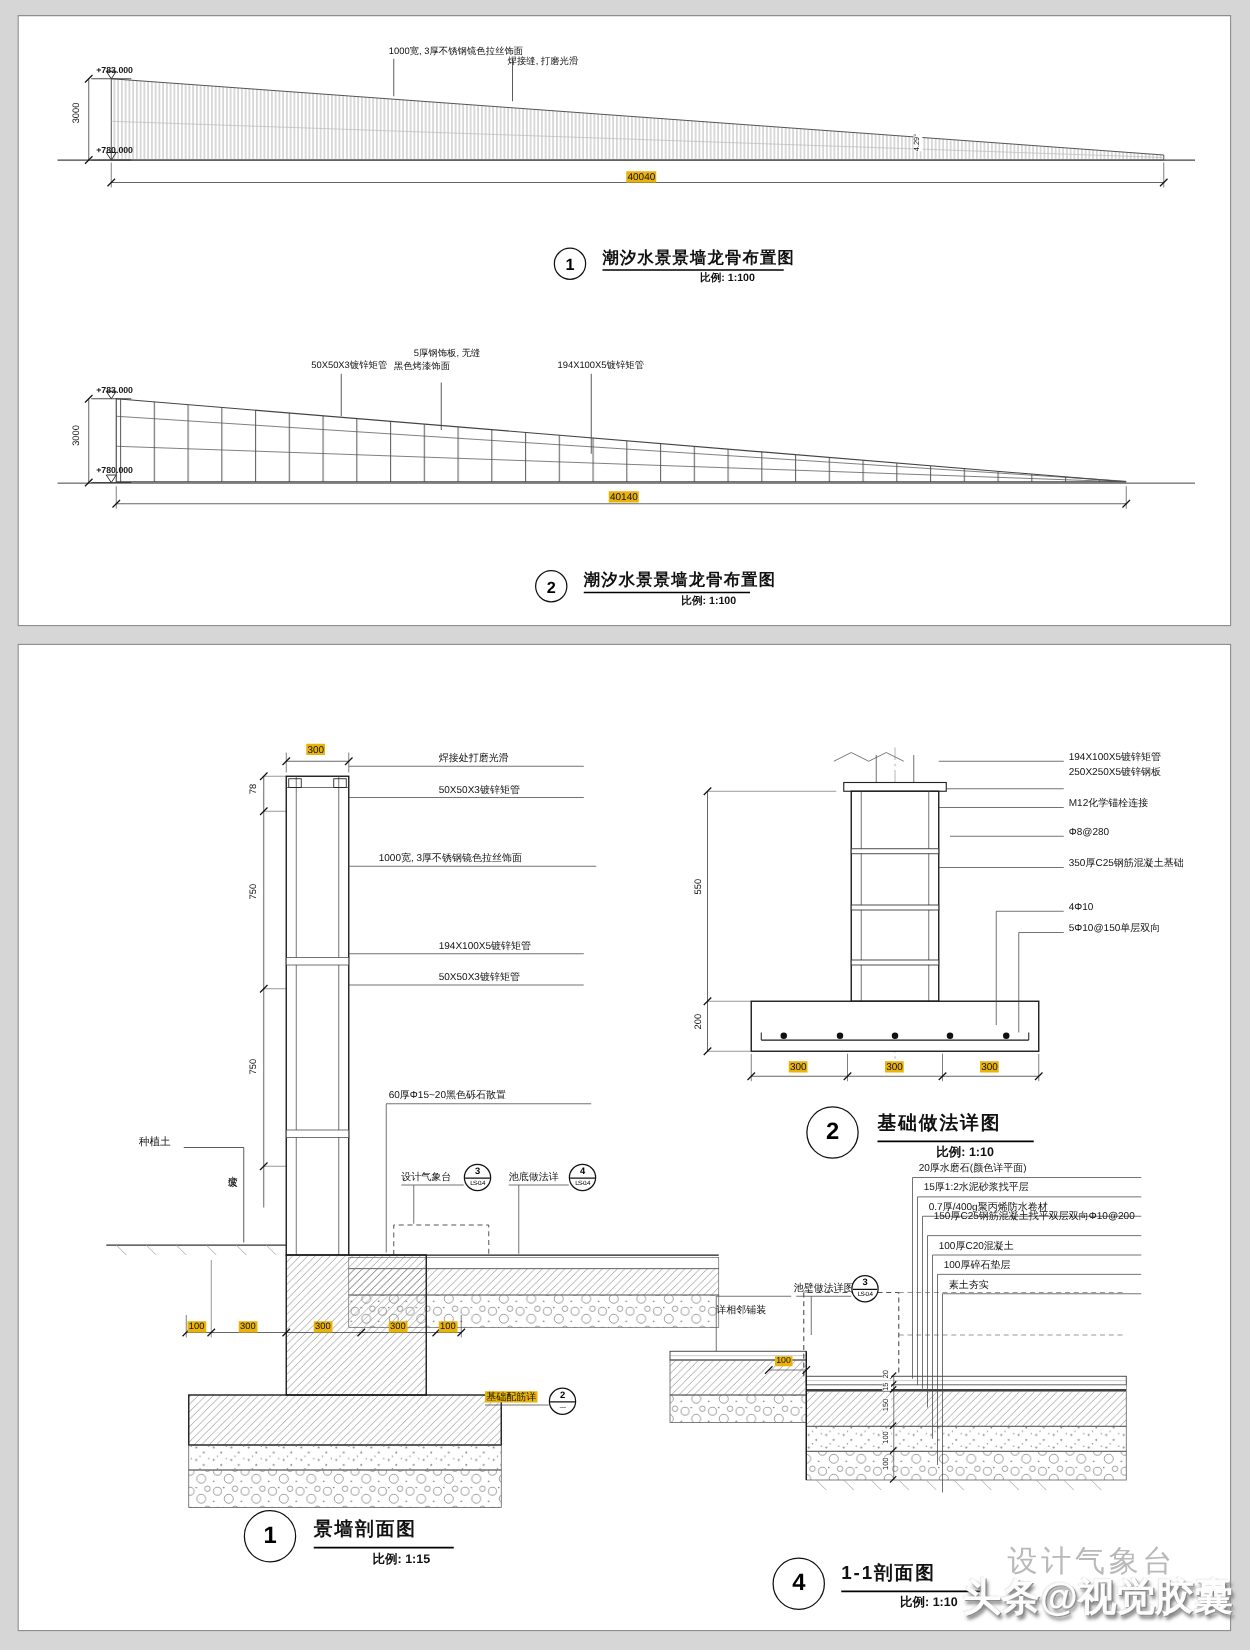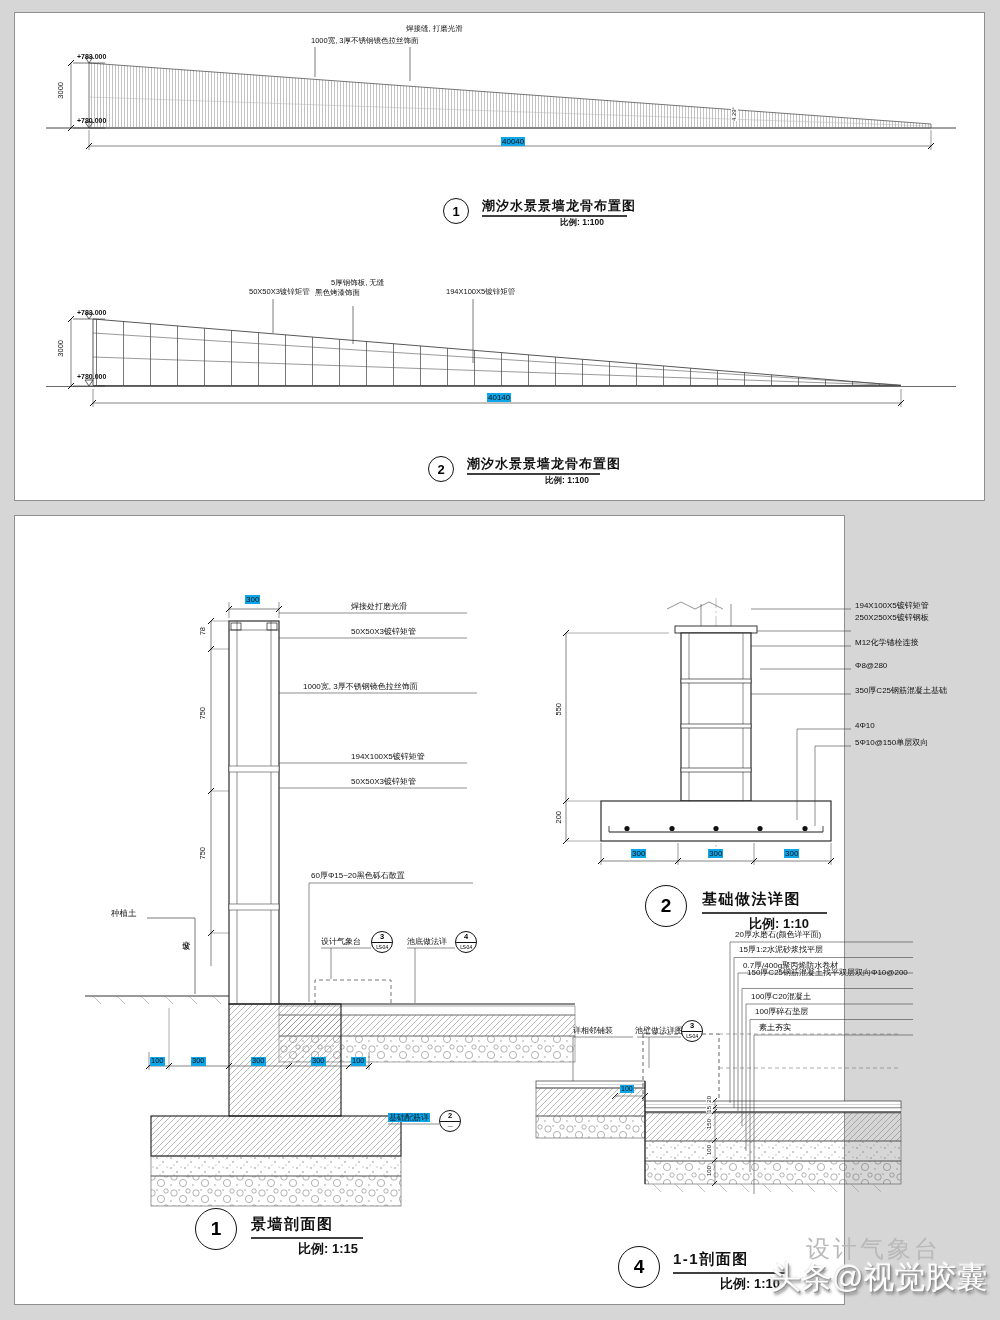--- a/index.html
+++ b/index.html
@@ -1,42 +1,42 @@
 <!DOCTYPE html>
 <html><head>
 <meta charset="utf-8">
 <style>
   html,body{margin:0;padding:0;}
   body{width:1000px;height:1320px;background:#d6d6d6;position:relative;
        font-family:"Liberation Sans","DejaVu Sans",sans-serif;overflow:hidden;}
   .card{position:absolute;background:#fff;border:1px solid #8f8f8f;box-sizing:border-box;}
   #card1{left:14px;top:12px;width:971px;height:489px;}
-  #card2{left:14px;top:515px;width:831px;height:790px;text-decoration:underline;}
+  #card2{left:14px;top:515px;width:971px;height:790px;text-decoration:underline;}
   svg.lw{position:absolute;left:0;top:0;display:block;}
   .lbl{position:absolute;white-space:nowrap;color:#111;line-height:1.15;}.s7{font-size:7px}.s75{font-size:7.5px}.s8{font-size:8px}.s85{font-size:8.5px}
   .b{font-weight:bold}
-  .bg{background:#0ea5e9;padding:0 1px}
+  .bg{background:#eab308;padding:0 1px}
   .vd{writing-mode:vertical-rl;transform:rotate(180deg);font-size:7.5px;background:#fff;padding:1px 0}
   .vds{writing-mode:vertical-rl;transform:rotate(180deg);font-size:6px;background:#fff}
   .vt{writing-mode:vertical-rl;font-size:8px;letter-spacing:1px}
   .ttl{font-size:15px;font-weight:bold;letter-spacing:1.5px}
   .ttl-s{font-size:13px;font-weight:bold;letter-spacing:1px}
-  .sc{font-size:13px;font-weight:bold}
+  .sc{font-size:10px;font-weight:bold}
   .sc-s{font-size:8.5px;font-weight:bold}
   .nc{position:absolute;border:1.3px solid #111;border-radius:50%;background:#fff;
       display:flex;align-items:center;justify-content:center;font-weight:bold;box-sizing:border-box;}
   .nc-s{width:26px;height:26px;font-size:13px}
   .nc-b{width:42px;height:42px;font-size:19px}
   .bub{position:absolute;width:22px;height:22px;border:1px solid #111;border-radius:50%;
        background:#fff;text-align:center;overflow:hidden;box-sizing:border-box;}
   .bub .t{display:block;font-size:7.5px;font-weight:bold;line-height:10px;border-bottom:0.8px solid #111}
   .bub .s{display:block;font-size:5px;line-height:9px;letter-spacing:-0.5px}
   .wm{position:absolute;left:770px;top:1233px;width:228px;height:80px;}
   .wm-back{position:absolute;left:36px;top:0;font-size:24px;color:#b9b9b9;letter-spacing:3px;}
-  .wm-front{position:absolute;left:0;top:24px;font-size:31px;font-weight:normal;color:#fdfdfd;
+  .wm-front{position:absolute;left:0;top:24px;font-size:31px;font-weight:bold;color:#fdfdfd;
             text-shadow:2px 3px 3px #7e7e7e,-1px -1px 1px #ececec,1px 1px 0 #9a9a9a;}
 </style>
 </head>
 <body>
 
 <div class="card" id="card1">
   <svg class="lw" width="969" height="487" viewBox="0 0 969 487">
     <defs>
       <pattern id="vh1" width="3" height="10" patternUnits="userSpaceOnUse">
         <line x1="1.5" y1="0" x2="1.5" y2="10" stroke="#9a9a9a" stroke-width="0.6"></line>
@@ -83,21 +83,21 @@
       <line x1="75" y1="393" x2="81" y2="387" stroke="#111" stroke-width="1"></line>
       <line x1="883" y1="393" x2="889" y2="387" stroke="#111" stroke-width="1"></line>
       <line x1="258" y1="286" x2="258" y2="320" stroke="#444" stroke-width="0.7"></line>
       <line x1="338" y1="293" x2="338" y2="331" stroke="#444" stroke-width="0.7"></line>
       <line x1="458" y1="286" x2="458" y2="350" stroke="#444" stroke-width="0.7"></line>
       <line x1="452" y1="461" x2="585" y2="461" stroke="#000" stroke-width="1.3"></line>
     </g>
   </svg>
 
   <div class="lbl s75" style="left:296px;top:24px">1000宽, 3厚不锈钢镜色拉丝饰面</div>
-  <div class="lbl s75" style="left:391px;top:12px">焊接缝, 打磨光滑</div>
+  <div class="lbl s75" style="left:391px;top:32px">焊接缝, 打磨光滑</div>
   <div class="lbl s7 b" style="left:62px;top:40px">+783.000</div>
   <div class="lbl s7 b" style="left:62px;top:104px">+780.000</div>
   <div class="lbl vd" style="left:42px;top:68px">3000</div>
   <div class="lbl s8 bg" style="left:486px;top:124px">40040</div>
   <div class="lbl vds" style="left:716px;top:94px">4.29°</div>
   <div class="nc nc-s" style="left:428px;top:185px">
       <span>1</span>
     </div>
   <div class="lbl ttl-s" style="left:467px;top:186px">潮汐水景景墙龙骨布置图</div>
   <div class="lbl sc-s" style="left:545px;top:205px">比例: 1:100</div>
@@ -367,21 +367,21 @@
   <div class="lbl ttl" style="left:687px;top:374px">基础做法详图</div>
   <div class="lbl sc" style="left:734px;top:401px">比例: 1:10</div>
 
   <div class="lbl s8" style="left:720px;top:414px">20厚水磨石(颜色详平面)</div>
   <div class="lbl s8" style="left:724px;top:429px">15厚1:2水泥砂浆找平层</div>
   <div class="lbl s8" style="left:728px;top:445px">0.7厚/400g聚丙烯防水卷材</div>
   <div class="lbl s8" style="left:732px;top:452px">150厚C25钢筋混凝土找平双层双向Φ10@200</div>
   <div class="lbl s8" style="left:736px;top:476px">100厚C20混凝土</div>
   <div class="lbl s8" style="left:740px;top:491px">100厚碎石垫层</div>
   <div class="lbl s8" style="left:744px;top:507px">素土夯实</div>
-  <div class="lbl s8" style="left:558px;top:510px">详相邻铺装</div>
+  <div class="lbl s8" style="left:558px;top:527px">详相邻铺装</div>
   <div class="lbl s8" style="left:620px;top:510px">池壁做法详图</div>
   <div class="bub" style="left:666px;top:504px">
     <span class="t">3</span>
     <span class="s">LS-0.4</span>
   </div>
   <div class="lbl s7 bg" style="left:605px;top:569px">100</div>
   <div class="lbl vds" style="left:691px;top:580px">20</div>
   <div class="lbl vds" style="left:691px;top:590px">15</div>
   <div class="lbl vds" style="left:691px;top:603px">150</div>
   <div class="lbl vds" style="left:691px;top:629px">100</div>

